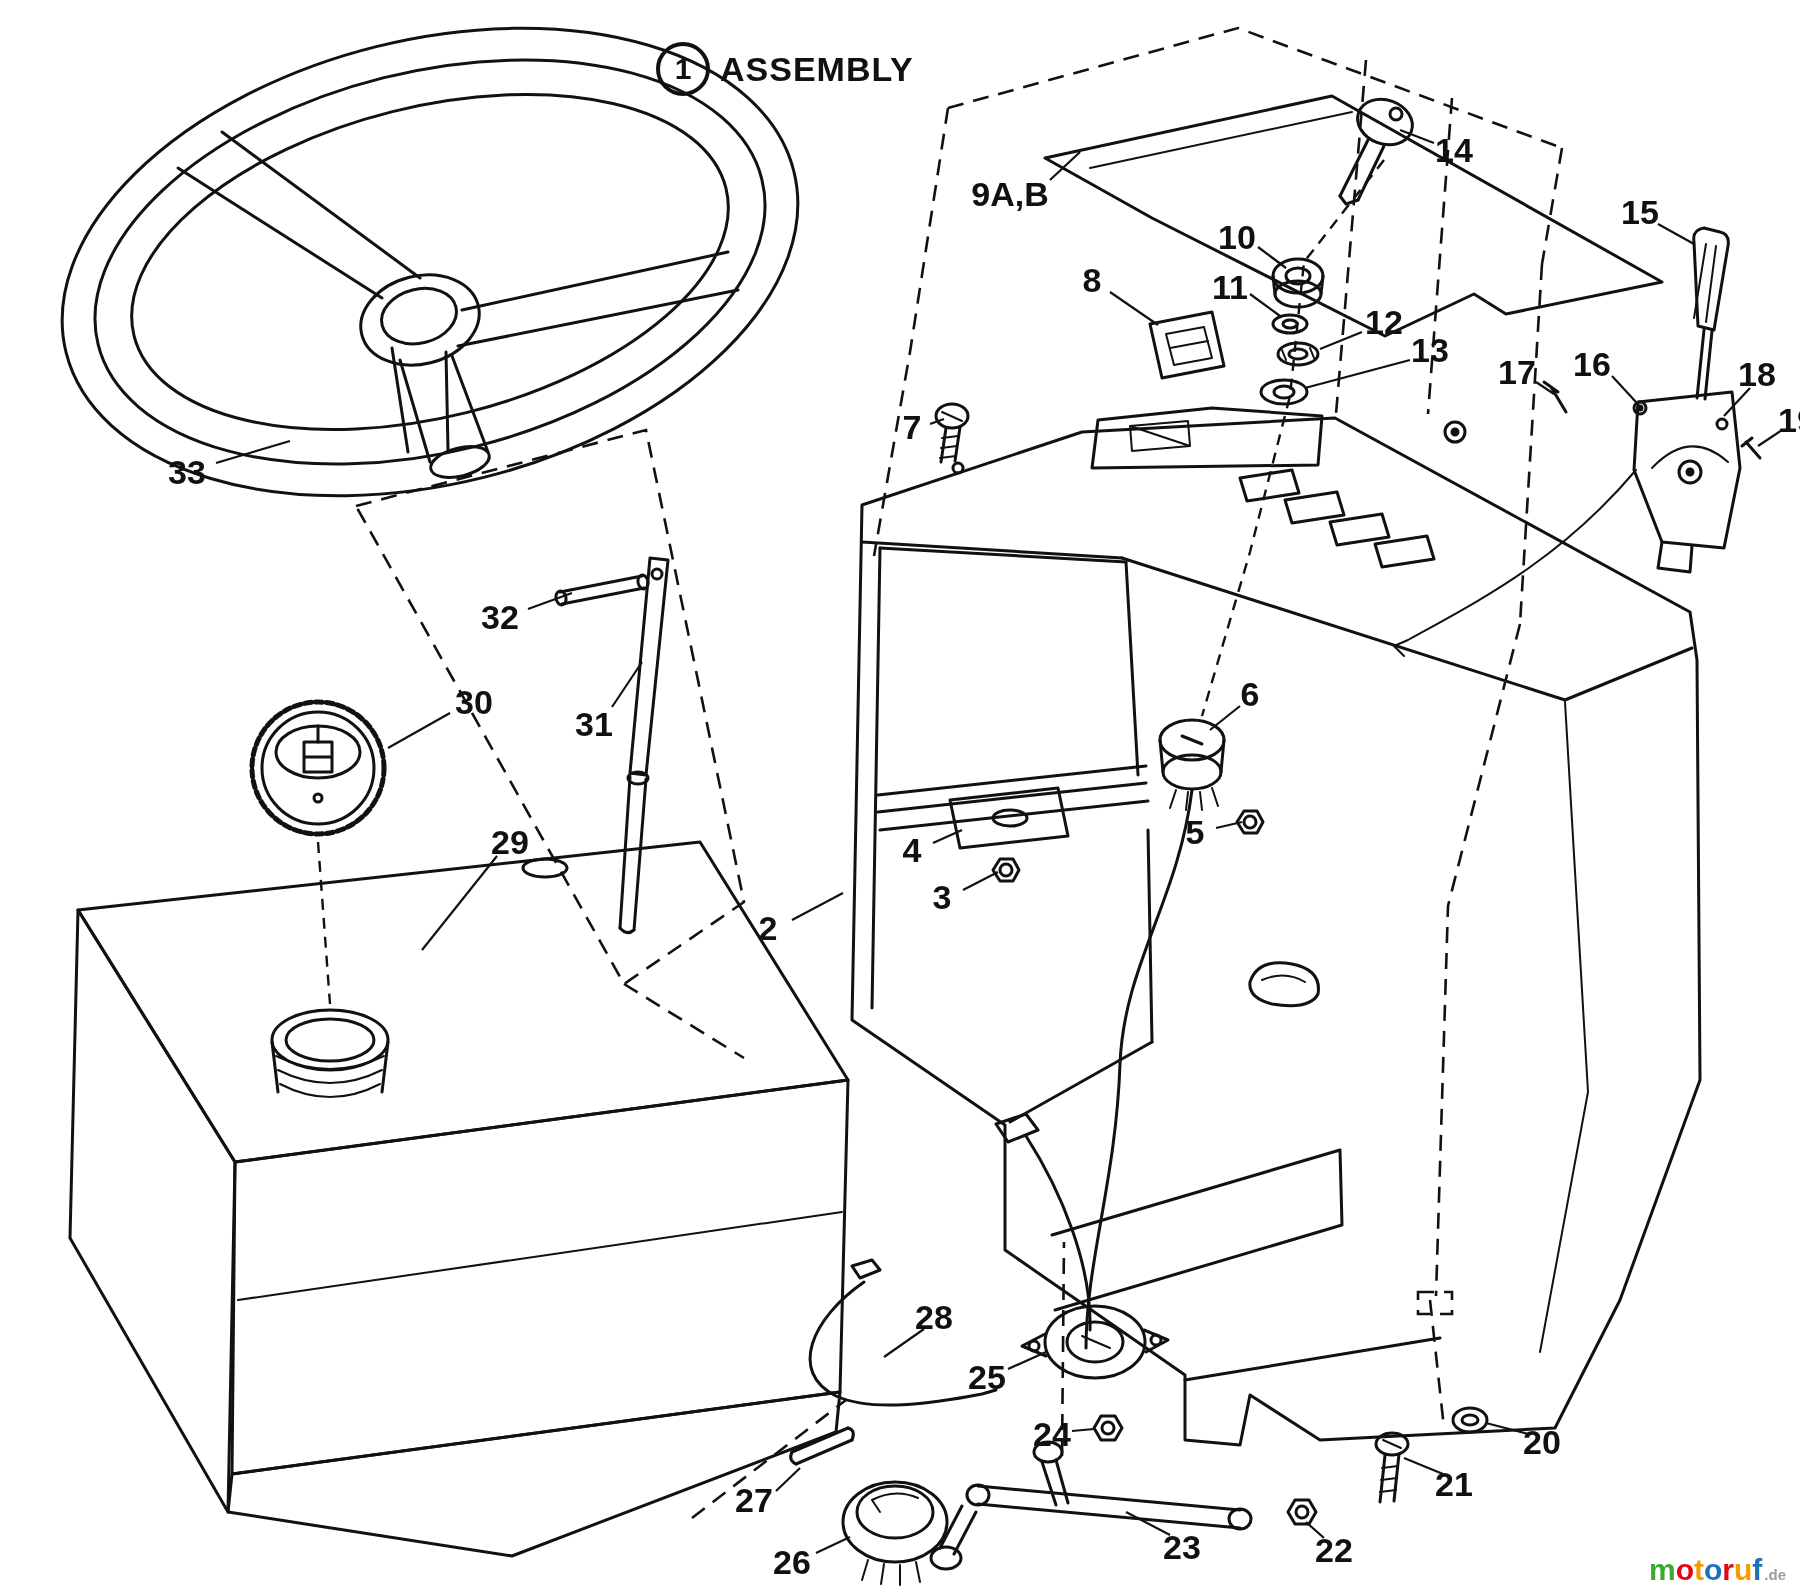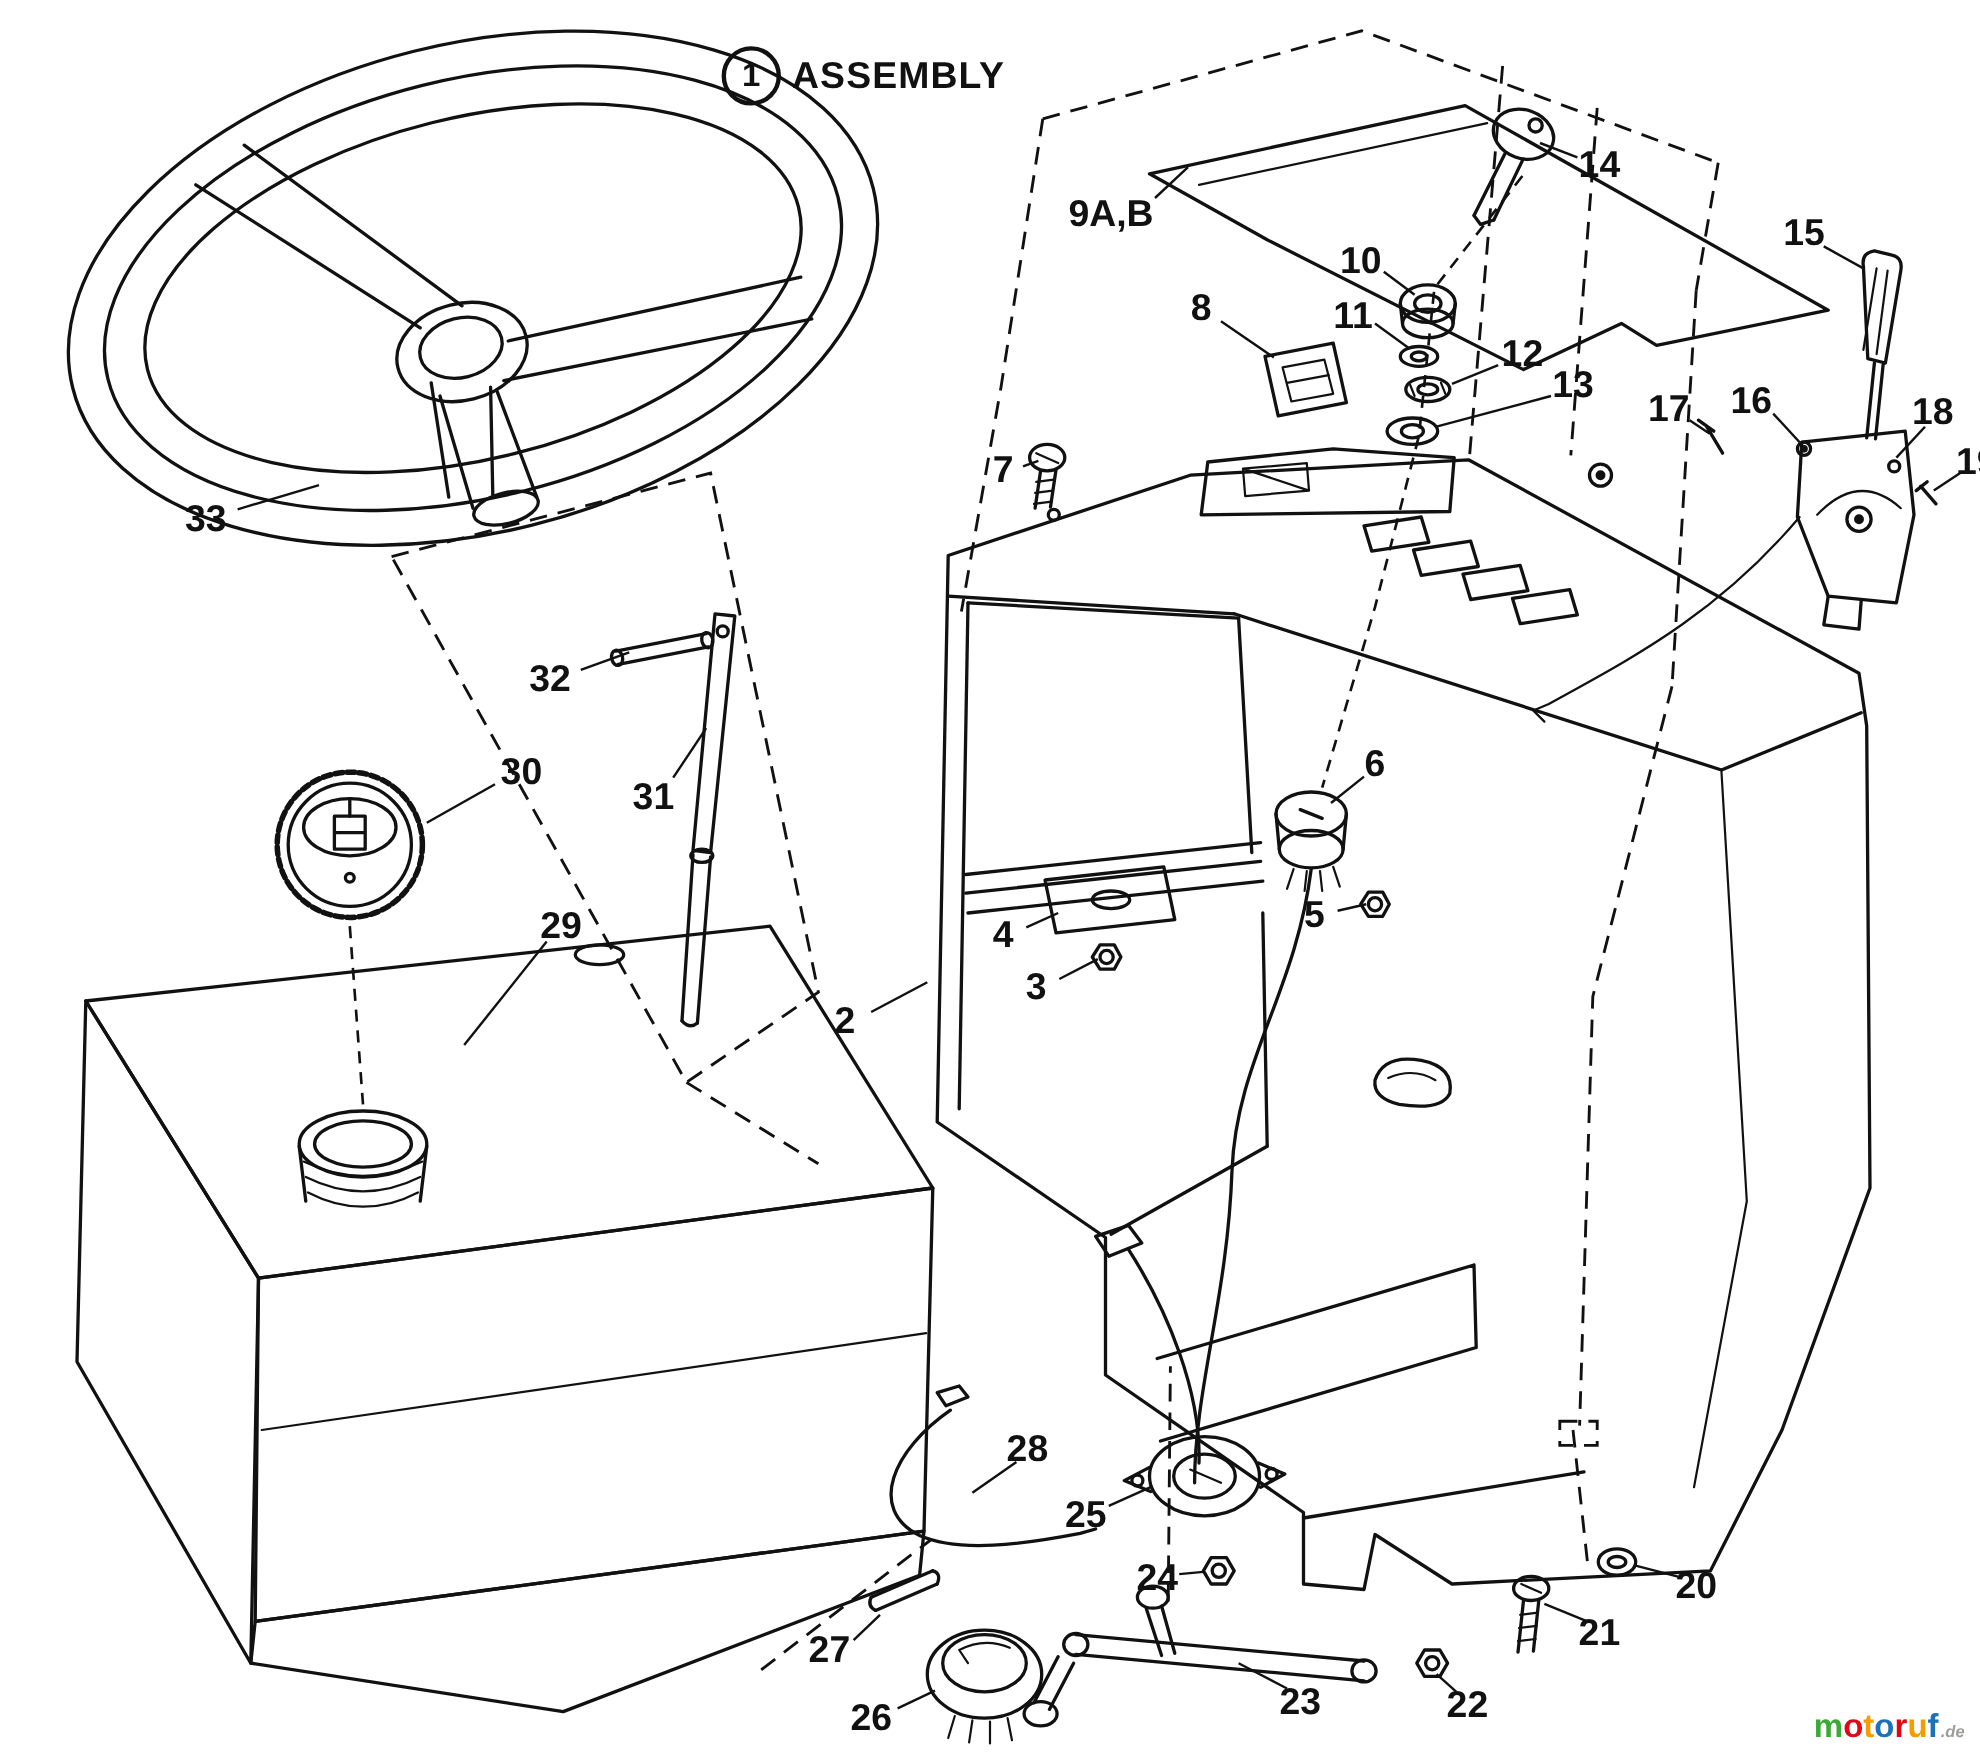--- a/index.html
+++ b/index.html
@@ -6,21 +6,21 @@
   .page{position:relative;width:1800px;height:1593px;background:#ffffff;overflow:hidden;
         font-family:"Liberation Sans",sans-serif;color:#111;}
   .page svg{position:absolute;left:0;top:0;}
   .assembly-title{position:absolute;left:656px;top:42px;display:flex;align-items:center;gap:10px;}
   .step-circle{width:46px;height:46px;border:4px solid #111;border-radius:50%;
                display:flex;align-items:center;justify-content:center;
                font-size:30px;font-weight:700;line-height:1;}
   .title-label{font-size:34px;font-weight:700;letter-spacing:1px;}
   .watermark{position:absolute;right:14px;bottom:8px;font-size:30px;font-weight:700;
              display:flex;align-items:baseline;line-height:1;}
-  .watermark .suffix{font-size:15px;color:#9d9d9c;margin-left:2px;font-style:italic;}
+  .watermark .suffix{font-size:15px;color:#9d9d9c;margin-left:2px;}
   .part-label{font-family:"Liberation Sans",sans-serif;font-size:34px;font-weight:700;fill:#111;}
   .leader{stroke:#111;stroke-width:2.2;}
   .ln{stroke:#111;stroke-width:3;fill:none;stroke-linejoin:round;stroke-linecap:round;}
   .thin{stroke-width:2;}
   .dashed{stroke:#111;stroke-width:2.6;fill:none;stroke-dasharray:16 10;stroke-linecap:butt;}
   .dashfine{stroke:#111;stroke-width:2.4;fill:none;stroke-dasharray:11 8;}
   .knurl{stroke-dasharray:7 4;stroke-width:5;}
 </style>
 </head>
 <body>

